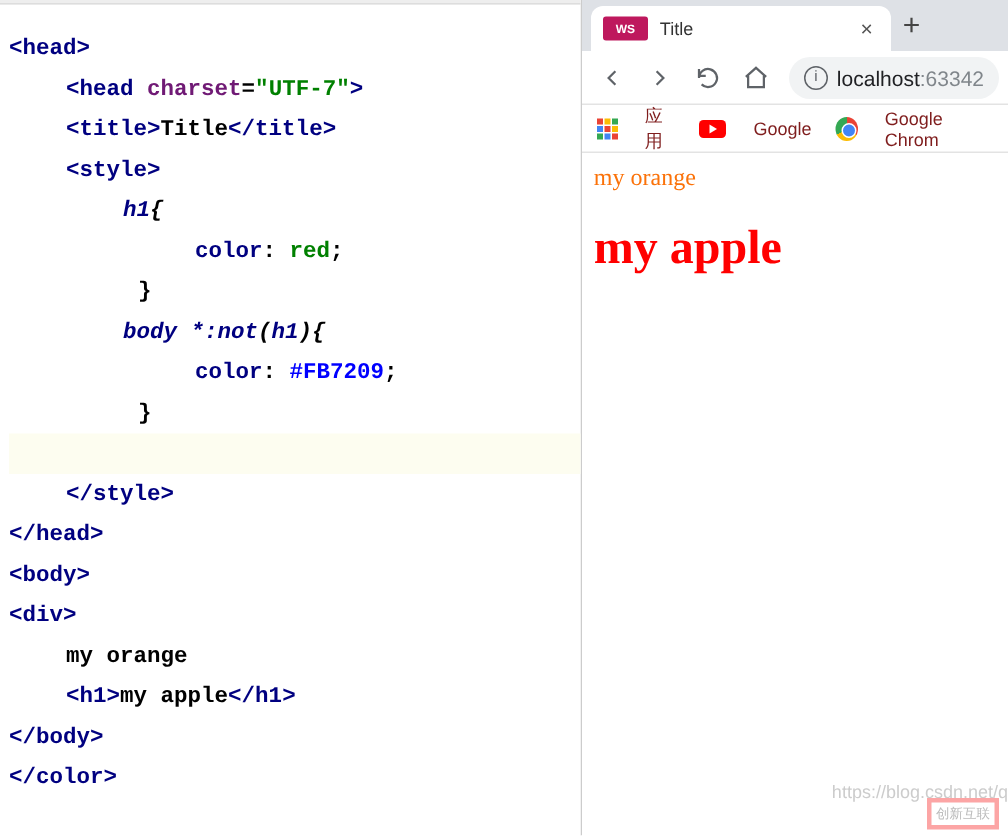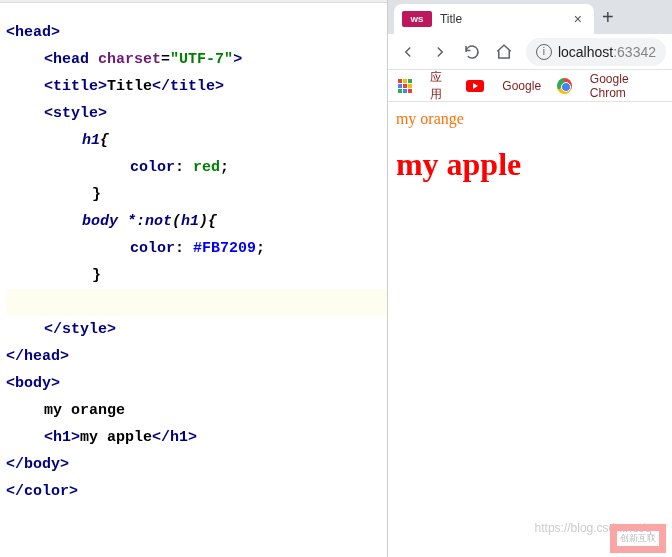--- a/index.html
+++ b/index.html
@@ -225,31 +225,31 @@
 .rendered-apple {
   color: red;
   font-size: 32px;
   font-weight: bold;
   font-family: "Times New Roman", serif;
   margin-top: 18px;
 }
 .watermark-url {
   position: absolute;
   bottom: 22px;
-  right: 20px;
+  right: 0;
   font-size: 12px;
   color: #ccc;
 }
 .watermark-logo {
   position: absolute;
   bottom: 4px;
   right: 6px;
   font-size: 9px;
   color: #bbb;
-  border: 7px solid #fca5a5;
+  border: 3px solid #fca5a5;
   padding: 1px 3px;
   font-family: Liberation Sans, sans-serif;
 }
 </style>
 </head>
 <body>
 
 <div class="editor">
   <div class="editor-top-bar"></div>
   <div class="code-area">
@@ -260,20 +260,21 @@
     <div class="line i2"><span class="sel">h1</span><span class="punct">{</span></div>
     <div class="line i4"><span class="css-prop">color</span><span class="punct">: </span><span class="css-val-red">red</span><span class="punct">;</span></div>
     <div class="line i3"><span class="punct">}</span></div>
     <div class="line i2"><span class="sel">body </span><span class="star">*</span><span class="not">:not</span><span class="punct">(</span><span class="sel">h1</span><span class="punct">){</span></div>
     <div class="line i4"><span class="css-prop">color</span><span class="punct">: </span><span class="css-val-hex">#FB7209</span><span class="punct">;</span></div>
     <div class="line i3"><span class="punct">}</span></div>
     <div class="line highlight-line"></div>
     <div class="line i1"><span class="tag">&lt;/<span>style</span>&gt;</span></div>
     <div class="line"><span class="tag">&lt;/<span>head</span>&gt;</span></div>
     <div class="line"><span class="tag">&lt;<span>body</span>&gt;</span></div>
+    <div class="line"><span class="tag">&lt;<span>div</span>&gt;</span></div>
     <div class="line i1"><span class="text">my orange</span></div>
     <div class="line i1"><span class="tag">&lt;<span>h1</span>&gt;</span><span class="text">my apple</span><span class="tag">&lt;/<span>h1</span>&gt;</span></div>
     <div class="line"><span class="tag">&lt;/<span>body</span>&gt;</span></div>
     <div class="line"><span class="tag">&lt;/<span>color</span>&gt;</span></div>
   </div>
 </div>
 
 <div class="browser">
   <div class="tab-strip">
     <div class="tab">

